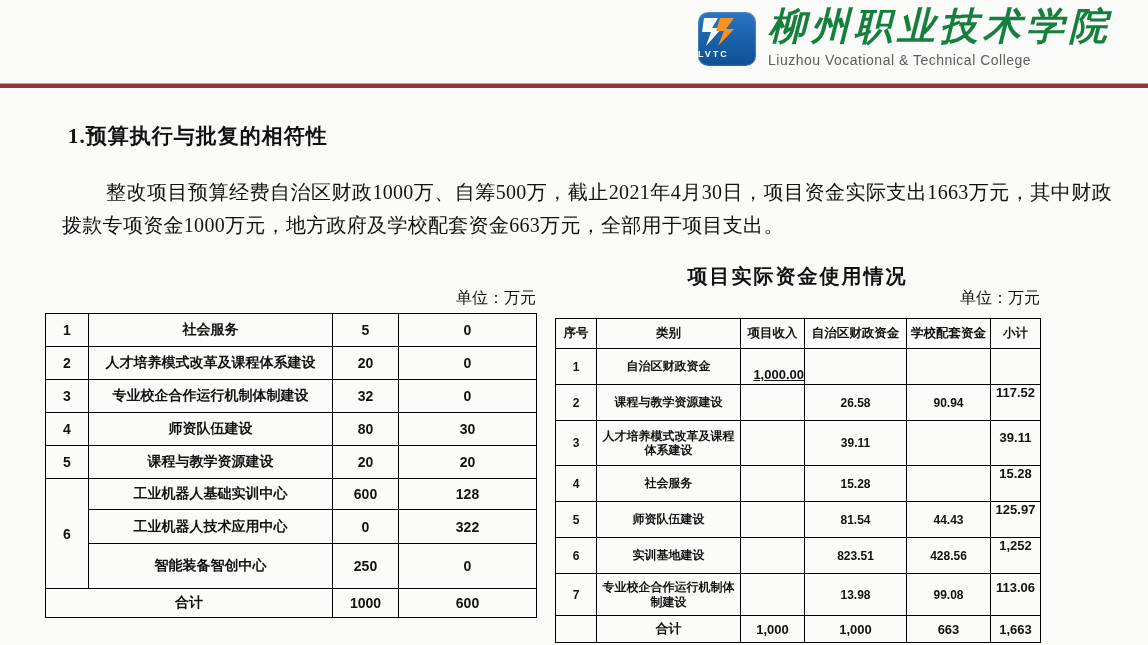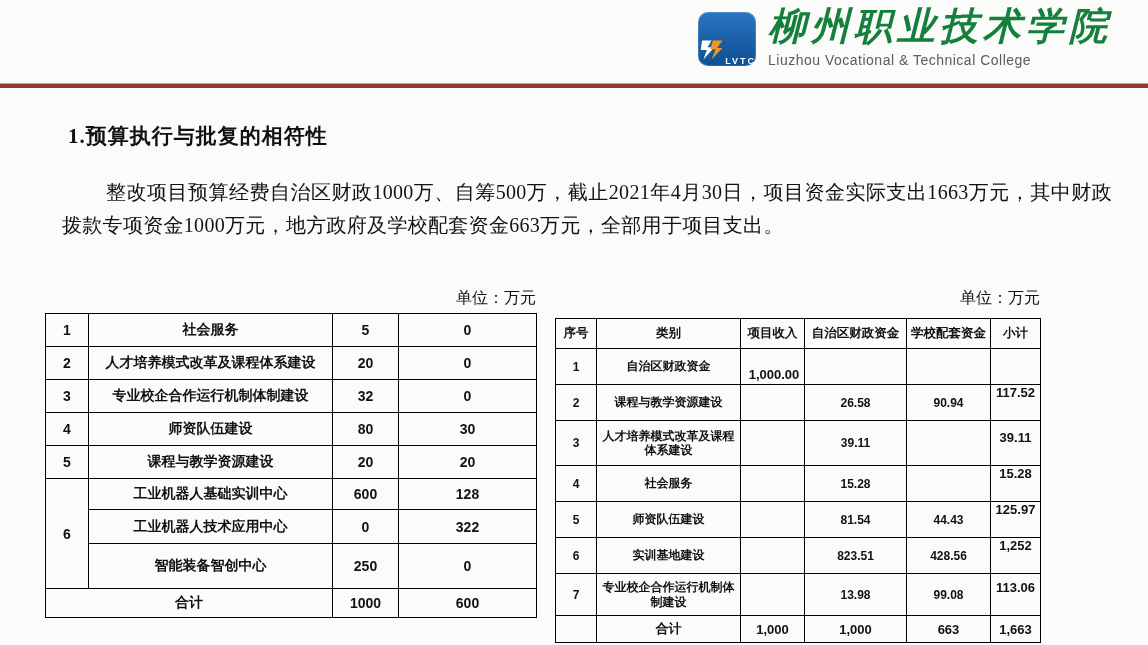--- a/index.html
+++ b/index.html
@@ -13,21 +13,21 @@
   .banner{position:absolute;left:62px;top:57px;width:598px;height:47px;
           background:linear-gradient(#c66560,#b95450);border-radius:10px;
           box-shadow:0 2px 3px rgba(120,40,38,.35);
           color:#fff;font-size:26px;font-weight:bold;line-height:47px;
           padding-left:30px;box-sizing:border-box;letter-spacing:1px;}
 
   
   .logo{position:absolute;right:36px;top:10px;display:flex;align-items:center;}
   .logo-badge{width:58px;height:54px;border-radius:10px;
               background:linear-gradient(#2a74c0,#0d4f93);
-              display:flex;flex-direction:row;align-items:flex-end;justify-content:flex-start;
+              display:flex;flex-direction:column;align-items:flex-start;justify-content:flex-start;
               box-shadow:inset 0 0 2px rgba(255,255,255,.6);}
   .logo-badge svg{margin-top:4px;}
   .logo-badge .lvtc{color:#fff;font-size:9px;font-weight:bold;letter-spacing:2px;margin-top:1px;}
   .logo-text{margin-left:12px;}
   .logo-cn{font-family:"Liberation Serif",serif;font-size:38px;font-weight:bold;
            color:#15803d;letter-spacing:5px;line-height:32px;font-style:italic;}
   .logo-en{font-size:14px;color:#5c5c5c;letter-spacing:.5px;margin-top:10px;}
 
   .subtitle{position:absolute;left:68px;top:122px;font-size:21px;font-weight:bold;
             font-family:"Liberation Serif",serif;letter-spacing:1px;}
@@ -44,21 +44,21 @@
   .rt-unit{position:absolute;left:555px;top:288px;width:485px;text-align:right;font-size:16px;
            font-family:"Liberation Serif",serif;}
 
   table{border-collapse:collapse;table-layout:fixed;position:absolute;}
   td,th{border:1px solid #000;text-align:center;vertical-align:middle;
         font-weight:bold;padding:0 2px;box-sizing:border-box;overflow:hidden;}
 
   .ltab{left:45px;top:313px;width:491px;font-size:14px;}
   .rtab{left:555px;top:318px;width:485px;font-size:12px;border-radius:27px;}
   .rtab th{font-size:12.5px;}
-  .rtab td.income-bl{text-align:center;vertical-align:bottom;padding:0 0 2px 3px;font-size:13px;}
+  .rtab td.income-bl{text-align:right;vertical-align:bottom;padding:0 0 2px 3px;font-size:13px;text-decoration:underline;}
   .rtab td.sub{vertical-align:bottom;padding-bottom:20px;font-size:13px;}
   .rtab tr.trow td{vertical-align:middle;padding-bottom:0;font-size:13px;}
   .rtab td.wrap{line-height:1.2;}
   .num{font-size:14px;}
 </style>
 </head>
 <body>
 
 <div class="slide">
 
@@ -140,20 +140,21 @@
       <td class="num">0</td>
     </tr>
     <tr style="height:29px">
       <td colspan="2">合计</td>
       <td class="num">1000</td>
       <td class="num">600</td>
     </tr>
   </tbody>
     </table>
 
+  <div class="rt-title">项目实际资金使用情况</div>
   <div class="rt-unit">单位：万元</div>
 
   <table class="rtab">
     <colgroup>
         <col style="width:41px">
         <col style="width:144px">
         <col style="width:64px">
         <col style="width:102px">
         <col style="width:84px">
         <col style="width:50px">

